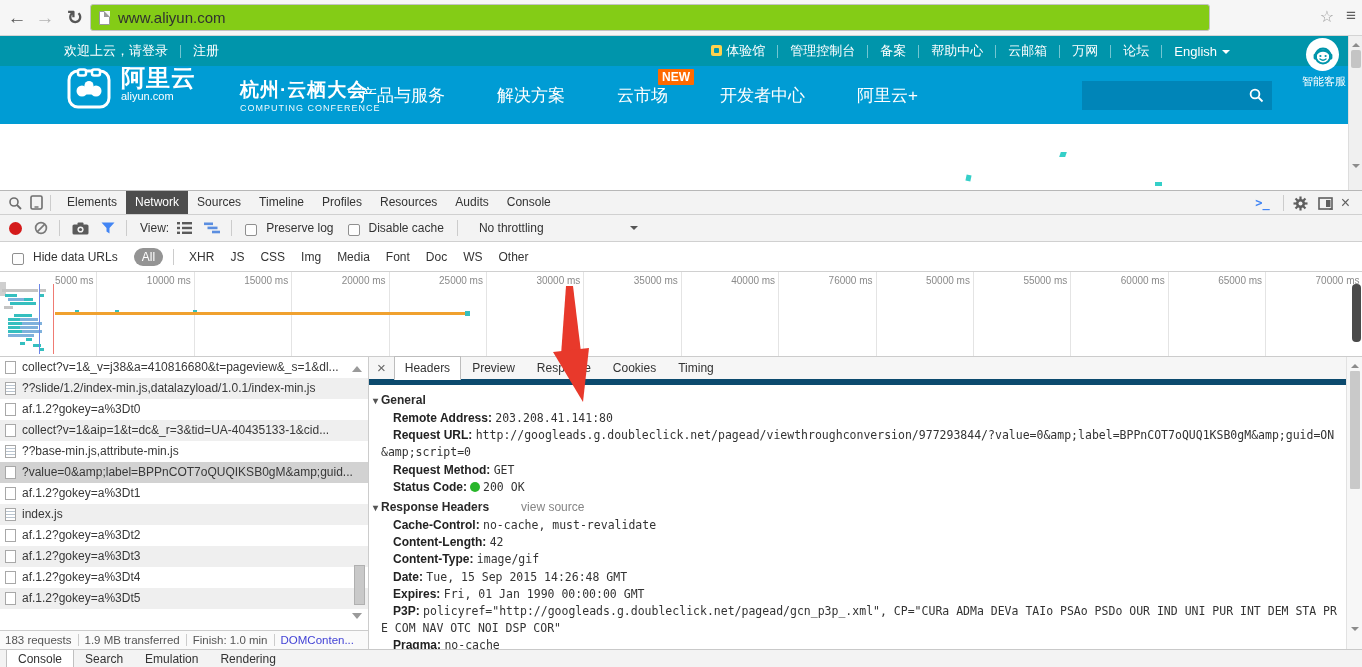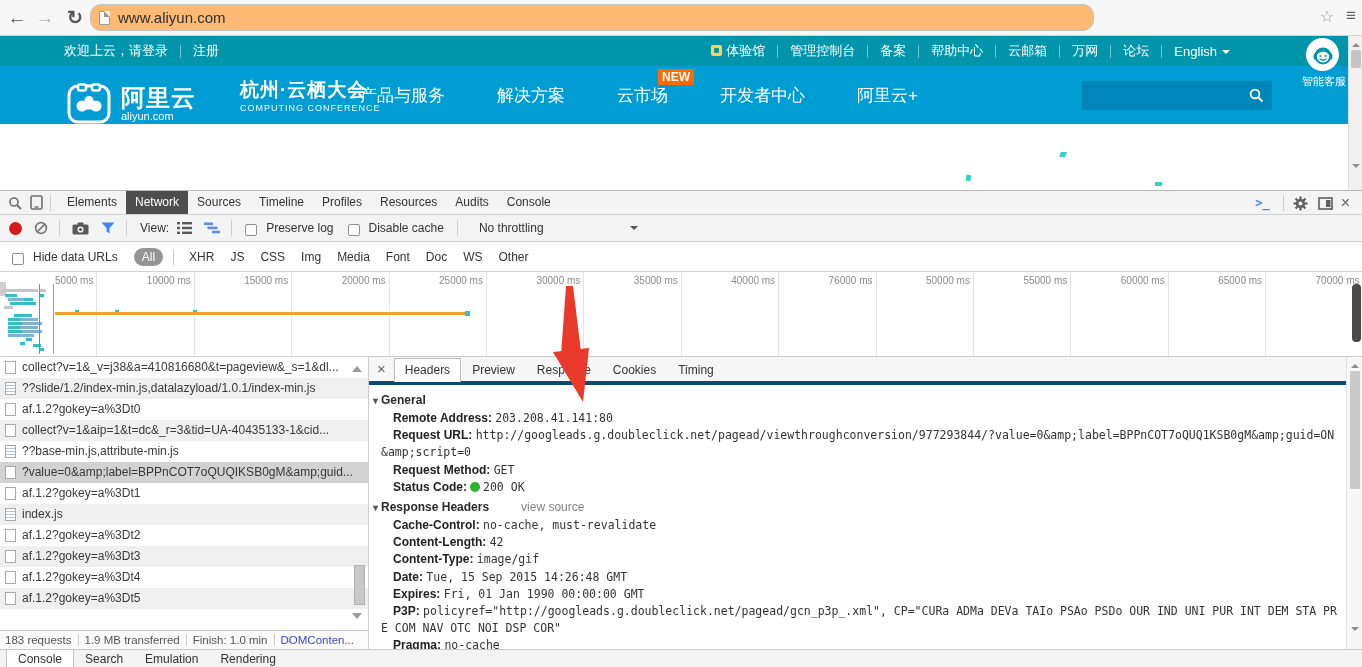--- a/index.html
+++ b/index.html
@@ -5,40 +5,40 @@
   *{margin:0;padding:0;box-sizing:border-box}
   html,body{width:1362px;height:667px;overflow:hidden}
   body{font-family:"Liberation Sans",sans-serif;background:#fff;position:relative}
   
   .chrome{position:absolute;left:0;top:0;width:1362px;height:36px;background:#f6f6f6;border-bottom:1px solid #d4d4d4}
   .nav-ico{position:absolute;top:5px;font-size:19px;line-height:26px;color:#565656;width:26px;text-align:center;cursor:pointer}
   .i-back::before{content:"\2190"}
   .i-fwd::before{content:"\2192"}
   .i-fwd{color:#b3b3b3}
   .i-reload::before{content:"\21BB";font-weight:bold}
-  .urlbar{position:absolute;left:90px;top:4px;width:1004px;height:27px;background:#fdba74;border:1px solid #c3c3c3;border-radius:11px;display:flex;align-items:center;padding:0 8px}
+  .urlbar{position:absolute;left:90px;top:4px;width:1120px;height:27px;background:#84cc16;border:1px solid #c3c3c3;border-radius:3px;display:flex;align-items:center;padding:0 8px}
   .page-ico{width:11px;height:14px;border:1px solid #9a9a9a;border-radius:1px;margin-right:8px;position:relative;background:#fff}
   .page-ico::after{content:"";position:absolute;right:-1px;top:-1px;border:3px solid #f6f6f6;border-left-color:#9a9a9a;border-bottom-color:#9a9a9a}
   .url-text{font-size:15px;color:#303030}
   .i-star{position:absolute;right:28px;top:7px;font-size:16px;color:#9a9a9a;cursor:pointer}
   .i-star::before{content:"\2606"}
   .i-menu{position:absolute;right:6px;top:6px;font-size:17px;color:#5f5f5f;letter-spacing:0;cursor:pointer;font-weight:bold}
   .i-menu::before{content:"\2261"}
   
   .topbar{position:absolute;left:0;top:36px;width:1348px;height:30px;background:#0095ab;color:#fff;font-size:13px}
   .topbar .left{position:absolute;left:64px;top:0;height:30px;display:flex;align-items:center}
   .topbar .right{position:absolute;right:118px;top:0;height:30px;display:flex;align-items:center}
   .tb-sep{width:1px;height:13px;background:rgba(255,255,255,.45);margin:0 12px}
   .tb-link{cursor:pointer;white-space:nowrap}
   .exp-ico{display:inline-block;width:11px;height:11px;background:#ffd24d;border-radius:2px;margin-right:4px;position:relative;top:1px}
   .exp-ico::after{content:"";position:absolute;left:3px;top:3px;width:5px;height:5px;background:#0095ab;border-radius:1px}
   .caret-dn{display:inline-block;width:0;height:0;border:4px solid transparent;border-top-color:#fff;margin-left:5px;position:relative;top:2px}
   
   .mainnav{position:absolute;left:0;top:66px;width:1348px;height:58px;background:#009cd4;color:#fff}
-  .logo-wrap{position:absolute;left:66px;top:15px;display:flex;align-items:center}
+  .logo-wrap{position:absolute;left:66px;top:0;display:flex;align-items:flex-start}
   .brand-cn{font-size:24px;font-weight:bold;letter-spacing:1px;line-height:24px}
   .brand-en{font-size:11px;line-height:13px}
   .event{position:absolute;left:240px;top:11px}
   .event-cn{font-size:19px;font-weight:bold;letter-spacing:1px}
   .event-en{font-size:9px;letter-spacing:1px;opacity:.95}
   .navitems{position:absolute;left:360px;top:0;height:58px;display:flex;align-items:center;gap:52px}
   .navitem{font-size:17px;cursor:pointer;position:relative;white-space:nowrap}
   .newbadge{position:absolute;top:-15px;right:-26px;background:#ff6a00;color:#fff;font-size:12px;font-weight:bold;padding:1px 4px;border-radius:1px}
   .searchbox{position:absolute;left:1082px;top:15px;width:190px;height:29px;background:#0085b8;display:flex;align-items:center;justify-content:flex-end;padding-right:8px;cursor:text}
   .avatar{position:absolute;left:1306px;top:38px;width:33px;height:33px;background:#fff;border-radius:50%;display:flex;align-items:center;justify-content:center;z-index:5;cursor:pointer}
@@ -96,21 +96,21 @@
   .list-scroll-up{position:absolute;right:6px;top:4px}
   .list-scroll-dn{position:absolute;right:6px;bottom:25px}
   .tri-up{width:0;height:0;border:5px solid transparent;border-bottom:6px solid #9a9a9a}
   .tri-dn{width:0;height:0;border:5px solid transparent;border-top:6px solid #9a9a9a}
   .list-thumb{position:absolute;right:3px;top:208px;width:11px;height:40px;background:#c9c9c9;border:1px solid #b0b0b0}
   .req-footer{position:absolute;left:0;bottom:0;width:368px;height:19px;background:#fafafa;border-top:1px solid #ccc;display:flex;align-items:center;font-size:11.5px;color:#555;padding-left:5px;white-space:nowrap;overflow:hidden}
   .f-sep{width:1px;height:12px;background:#ccc;margin:0 6px}
   .dom-link{color:#4343d6;cursor:pointer}
   
   .hpanel{position:absolute;left:369px;top:0;width:993px;height:292px;background:#fff}
-  .ptabbar{height:28px;background:#f6f6f6;border-bottom:4px solid #0c4a6e;display:flex;align-items:flex-end;padding-left:4px}
+  .ptabbar{height:28px;background:#f6f6f6;border-bottom:6px solid #0c4a6e;display:flex;align-items:flex-end;padding-left:4px}
   .p-close{font-size:15px;color:#666;cursor:pointer;align-self:center;padding:0 8px 2px 4px}
   .p-close::before{content:"\00D7"}
   .ptab{font-size:12px;color:#333;padding:4px 11px;cursor:pointer;margin-bottom:0;white-space:nowrap}
   .ptab.active{background:#fff;border:1px solid #bdbdbd;border-bottom:1px solid #fff;border-radius:1px;padding:4px 10px;position:relative;top:1px}
   .hcontent{position:absolute;left:0;top:28px;width:975px;height:264px;overflow:hidden;padding:6px 4px 0 4px}
   .hsect{font-weight:bold;font-size:12px;color:#2a2a2a;line-height:18px}
   .hsect::before{content:"\25BE";margin-right:3px;font-size:10px;color:#555}
   .view-source{font-weight:normal;color:#858585;margin-left:32px;cursor:pointer}
   .hline{font-size:12px;line-height:17.2px;padding-left:8px;text-indent:12px;word-break:break-all}
   .hname{font-weight:bold;color:#222}

